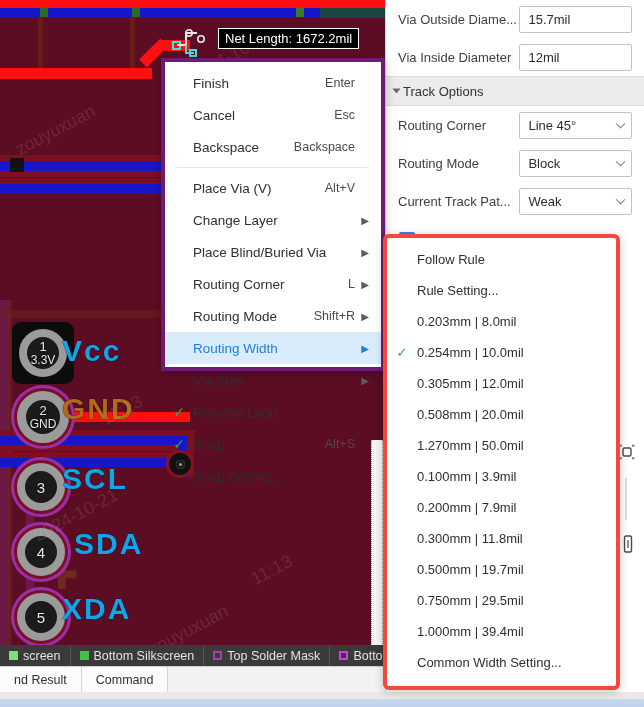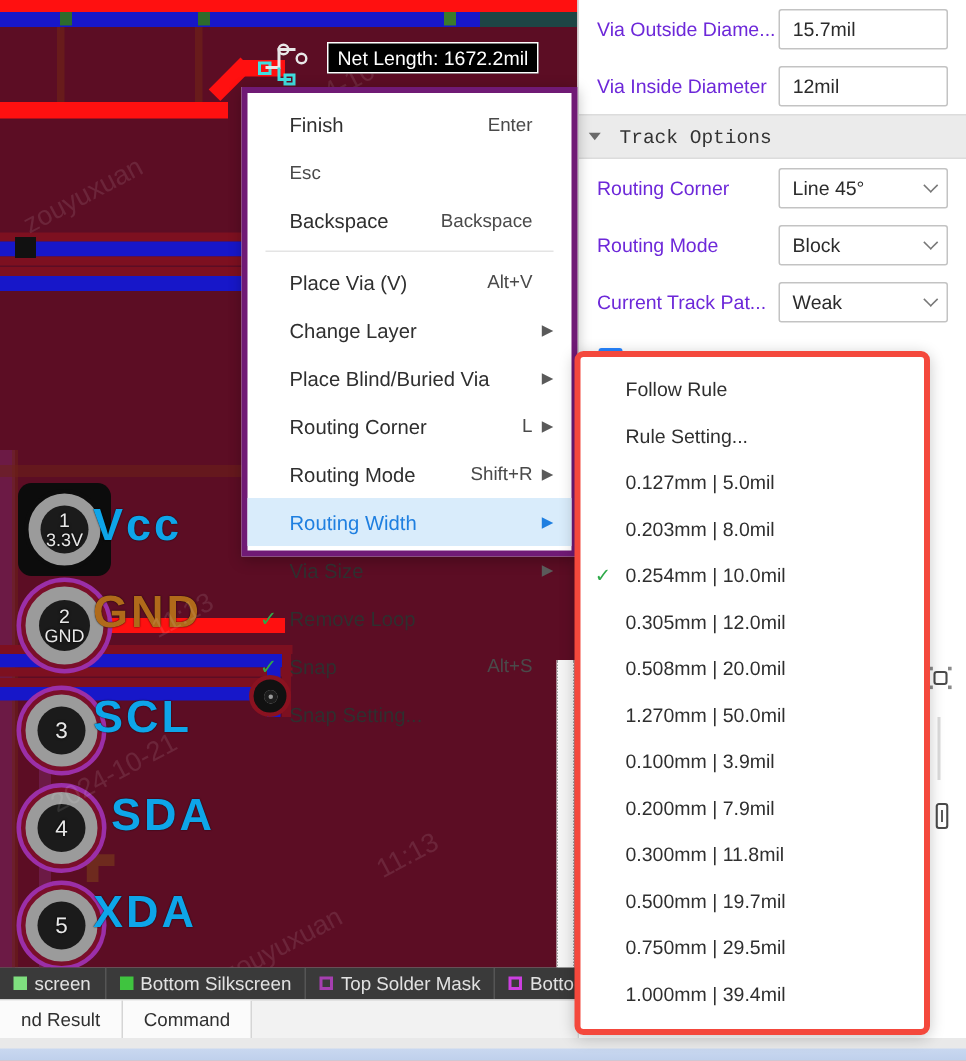--- a/index.html
+++ b/index.html
@@ -112,34 +112,34 @@
     position:absolute; left:180px; top:663px; width:55px; height:8px;
     background:#fafafa; border:1px solid #b8b8b8;
   }
 
   
   .props{
     position:absolute; left:385px; top:0; width:259px; height:692px;
     background:#ffffff; border-left:1px solid #d8d8d8; overflow:hidden;
   }
   .prop-row{ display:flex; align-items:center; height:38px; padding:0 12px; }
-  .prop-label{ font-size:13px; color:#6d28d9; width:122px; white-space:nowrap; overflow:hidden; }
+  .prop-label{ font-size:13px; color:#404040; width:122px; white-space:nowrap; overflow:hidden; }
   .prop-field{
     width:113px; height:27px; border:1px solid #c3c3c3; border-radius:2px;
     background:#fff; font-size:13px; color:#2b2b2b; padding:0 8px;
     display:flex; align-items:center; position:relative;
   }
   .prop-field.select{ padding-right:20px; }
   .chev{ position:absolute; right:7px; top:50%; transform:translateY(-60%);
          width:7px; height:7px; border-right:1.6px solid #777; border-bottom:1.6px solid #777;
          transform:translateY(-70%) rotate(45deg); }
   .sec-header{
     height:30px; background:#ebebeb; display:flex; align-items:center;
-    padding:0 8px; font-size:13px; color:#333; gap:14px;
-    border-top:1px solid #dcdcdc; border-bottom:1px solid #dcdcdc;font-family:Liberation Mono, monospace;
+    padding:0 8px; font-size:13px; color:#333; gap:4px;
+    border-top:1px solid #dcdcdc; border-bottom:1px solid #dcdcdc;
   }
   .tri{ width:0;height:0;border-left:5px solid #6a6a6a;border-top:4px solid transparent;border-bottom:4px solid transparent; transform:rotate(90deg);}
   .cb-row{ display:flex; align-items:center; gap:9px; padding:6px 12px 0 13px; height:34px; }
   .cb{
     width:16px; height:16px; background:#2684ff; border-radius:2px;
     display:flex; align-items:center; justify-content:center;
     color:#fff; font-size:12px; line-height:1;
   }
   .cb-lbl{ font-size:13.5px; color:#222; }
 
@@ -389,20 +389,21 @@
 
   <div class="ctx">
     <div class="mi">
       <span class="check"></span>
       <span class="mtext">Finish</span>
       <span class="short">Enter</span>
       <span class="arrow"></span>
     </div>
     <div class="mi">
       <span class="check"></span>
+      <span class="mtext">Cancel</span>
       <span class="short">Esc</span>
       <span class="arrow"></span>
     </div>
     <div class="mi">
       <span class="check"></span>
       <span class="mtext">Backspace</span>
       <span class="short">Backspace</span>
       <span class="arrow"></span>
     </div>
     <div class="msep"></div>
@@ -474,25 +475,20 @@
       <span class="stext">Follow Rule</span>
       <span class="sshort"></span>
     </div>
     <div class="si">
       <span class="check"></span>
       <span class="stext">Rule Setting...</span>
       <span class="sshort"></span>
     </div>
     <div class="si">
       <span class="check"></span>
-      <span class="stext">0.127mm | 5.0mil</span>
-      <span class="sshort"></span>
-    </div>
-    <div class="si">
-      <span class="check"></span>
       <span class="stext">0.203mm | 8.0mil</span>
       <span class="sshort"></span>
     </div>
     <div class="si">
       <span class="check">✓</span>
       <span class="stext">0.254mm | 10.0mil</span>
       <span class="sshort"></span>
     </div>
     <div class="si">
       <span class="check"></span>

